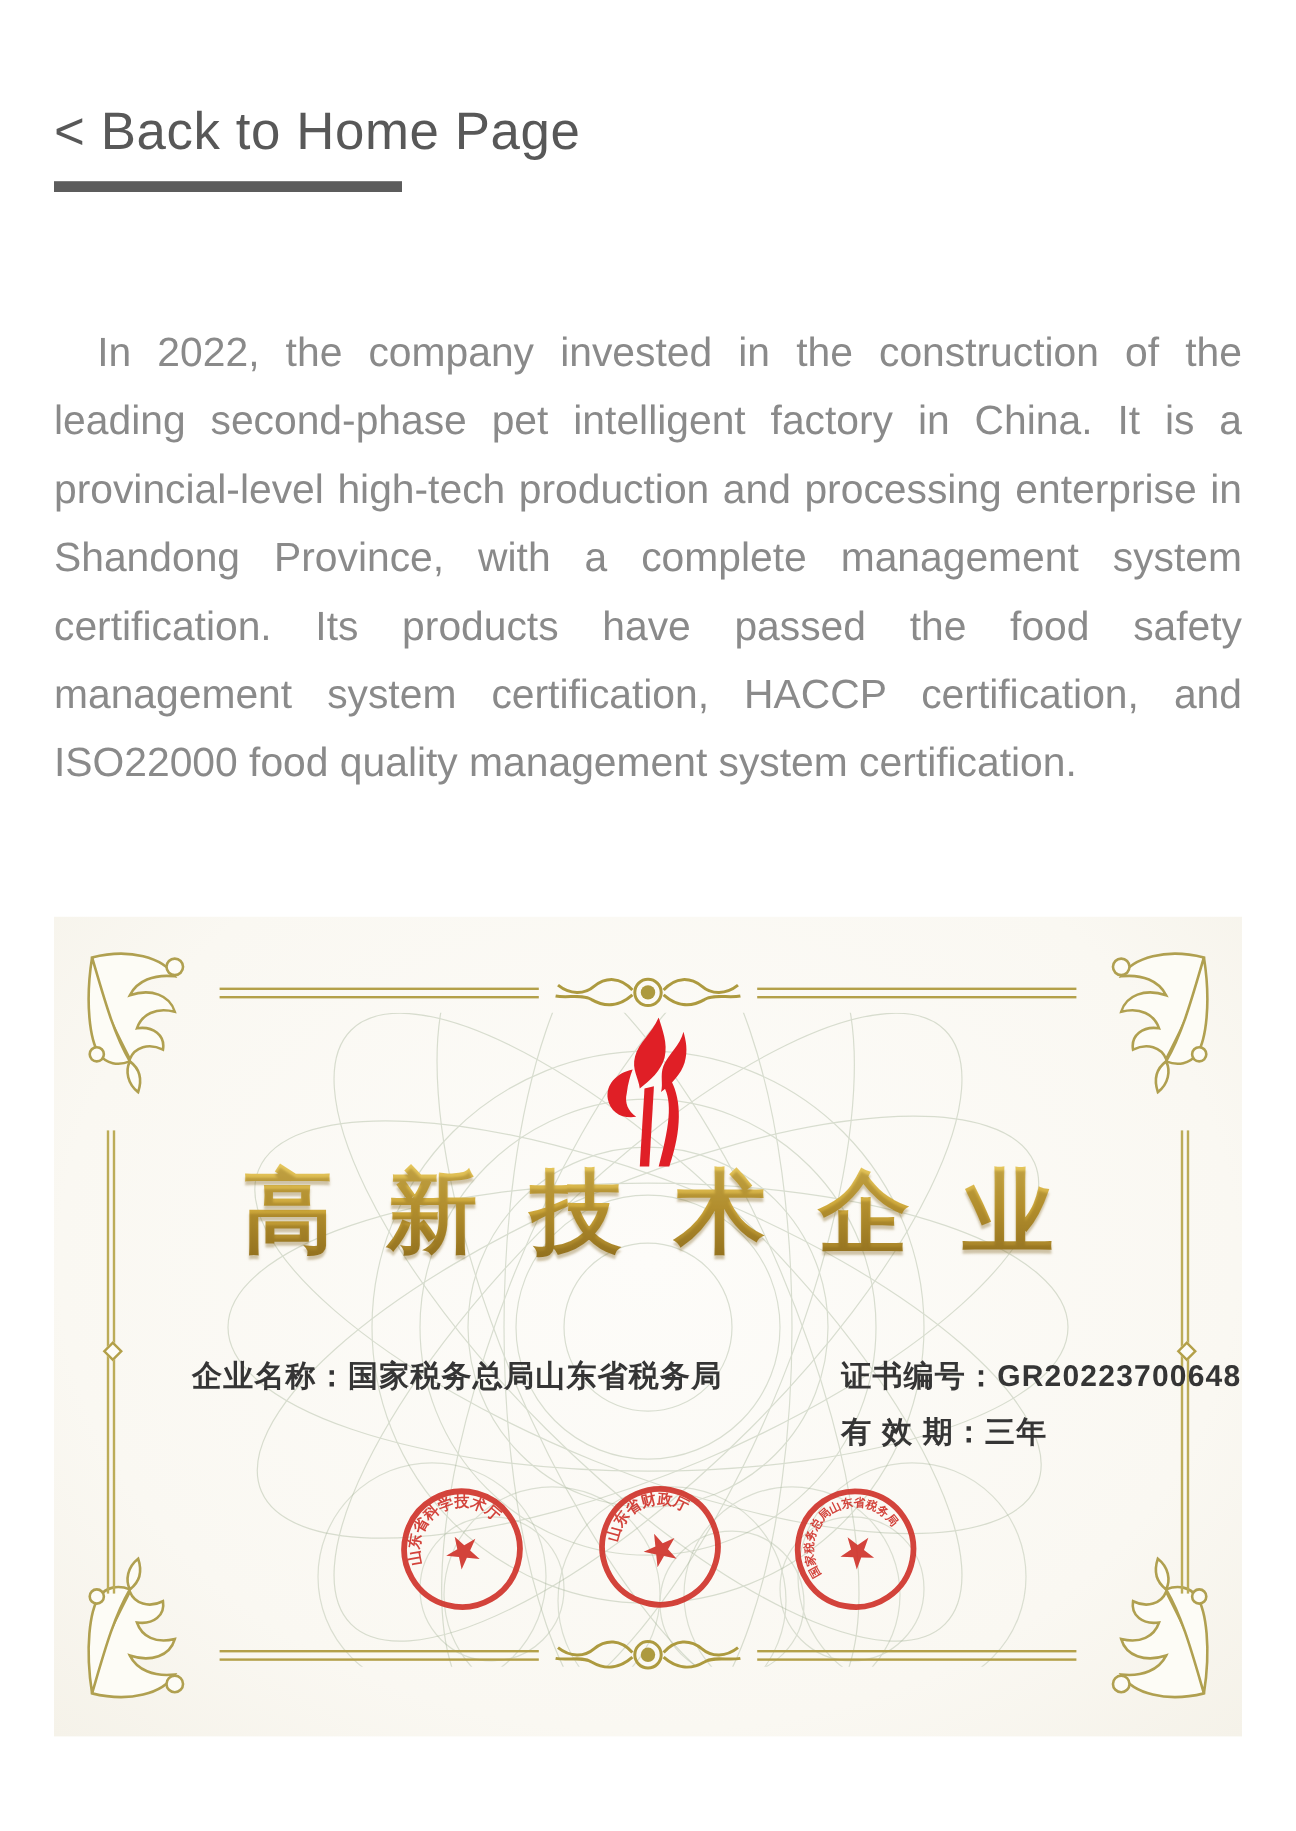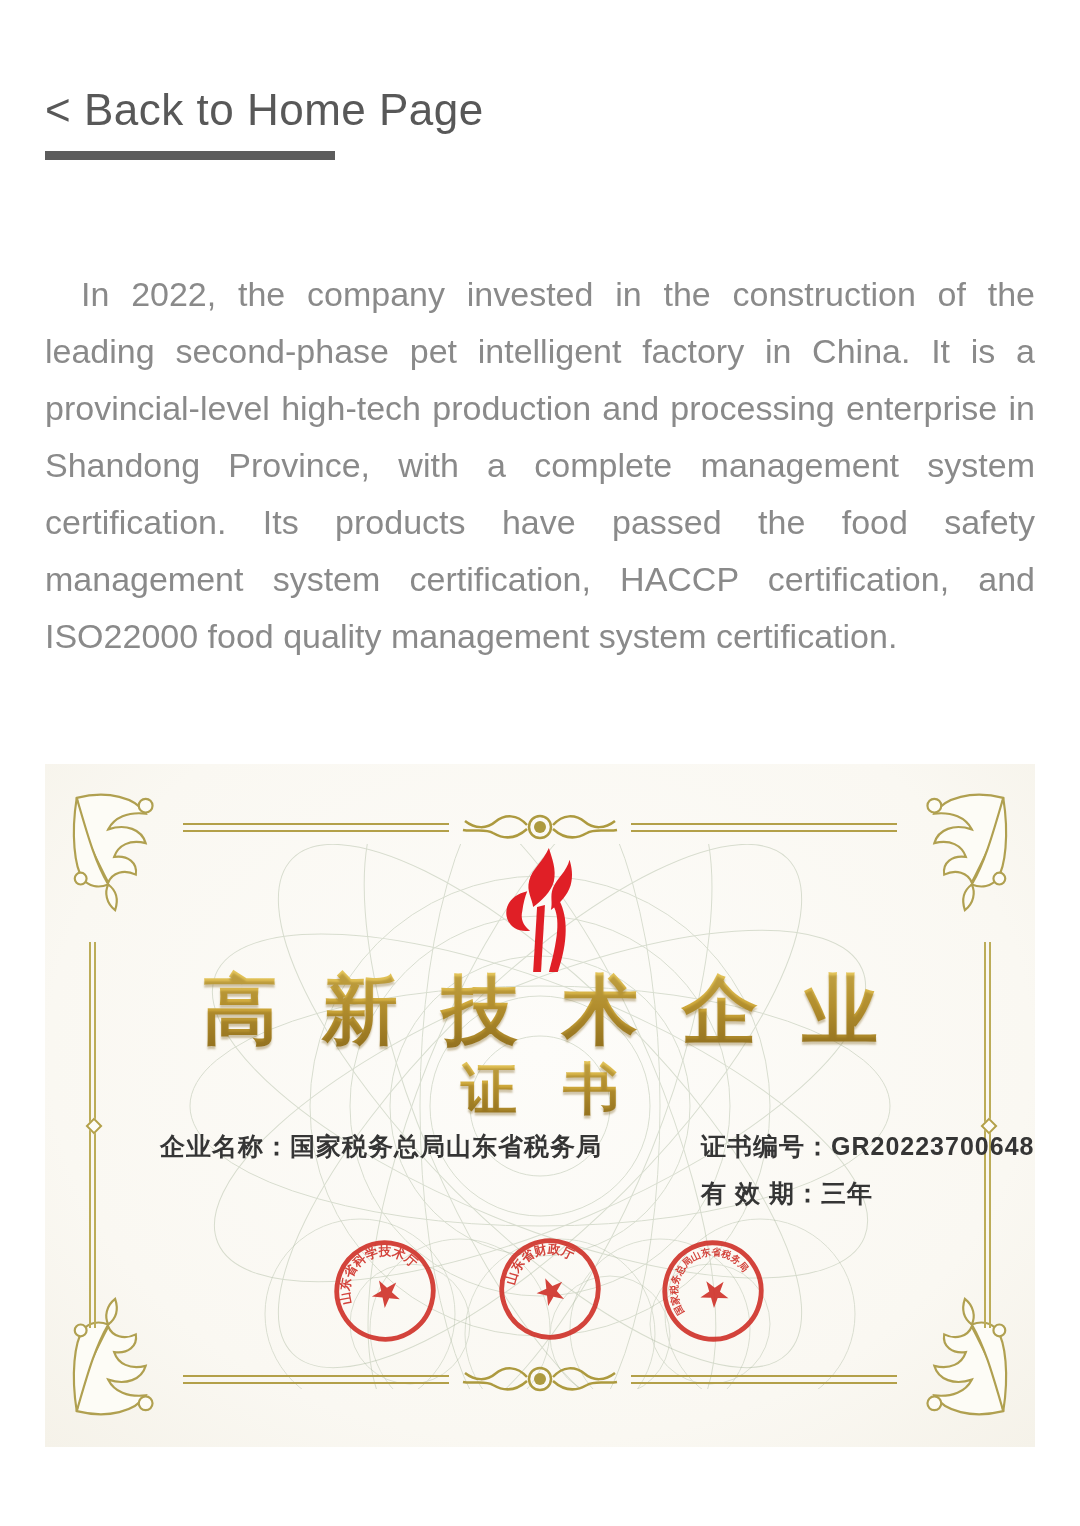--- a/index.html
+++ b/index.html
@@ -192,21 +192,20 @@
       <g fill="#e01f26">
         <path d="M57,0 C51,14 40,21 37,33 C34,44 40,51 41,60 C50,53 59,45 62,34 C65,22 60,10 57,0 Z"></path>
         <path d="M78,12 C75,24 65,31 61,41 C58,49 61,56 59,63 C68,56 76,48 79,38 C82,28 80,19 78,12 Z"></path>
         <path d="M35,44 C21,47 12,57 14,69 C16,80 26,86 38,84 C31,79 28,72 30,64 C31,56 33,49 35,44 Z"></path>
         <path d="M45,60 L53,58 L49,126 L41,126 Z"></path>
         <path d="M60,56 C68,68 68,86 57,126 L66,126 C77,94 76,70 68,54 Z"></path>
       </g>
     </svg>
 
     <div class="cert-title">高新技术企业</div>
-    <div class="cert-subtitle">证书</div>
 
     <div class="cert-rows">
       <div class="cert-row">
         <span class="cell-left">企业名称：国家税务总局山东省税务局</span>
         <span class="cell-right">证书编号：GR202237006486</span>
       </div>
       <div class="cert-row">
         <span class="cell-right">有 效 期：三年</span>
       </div>
     </div>

